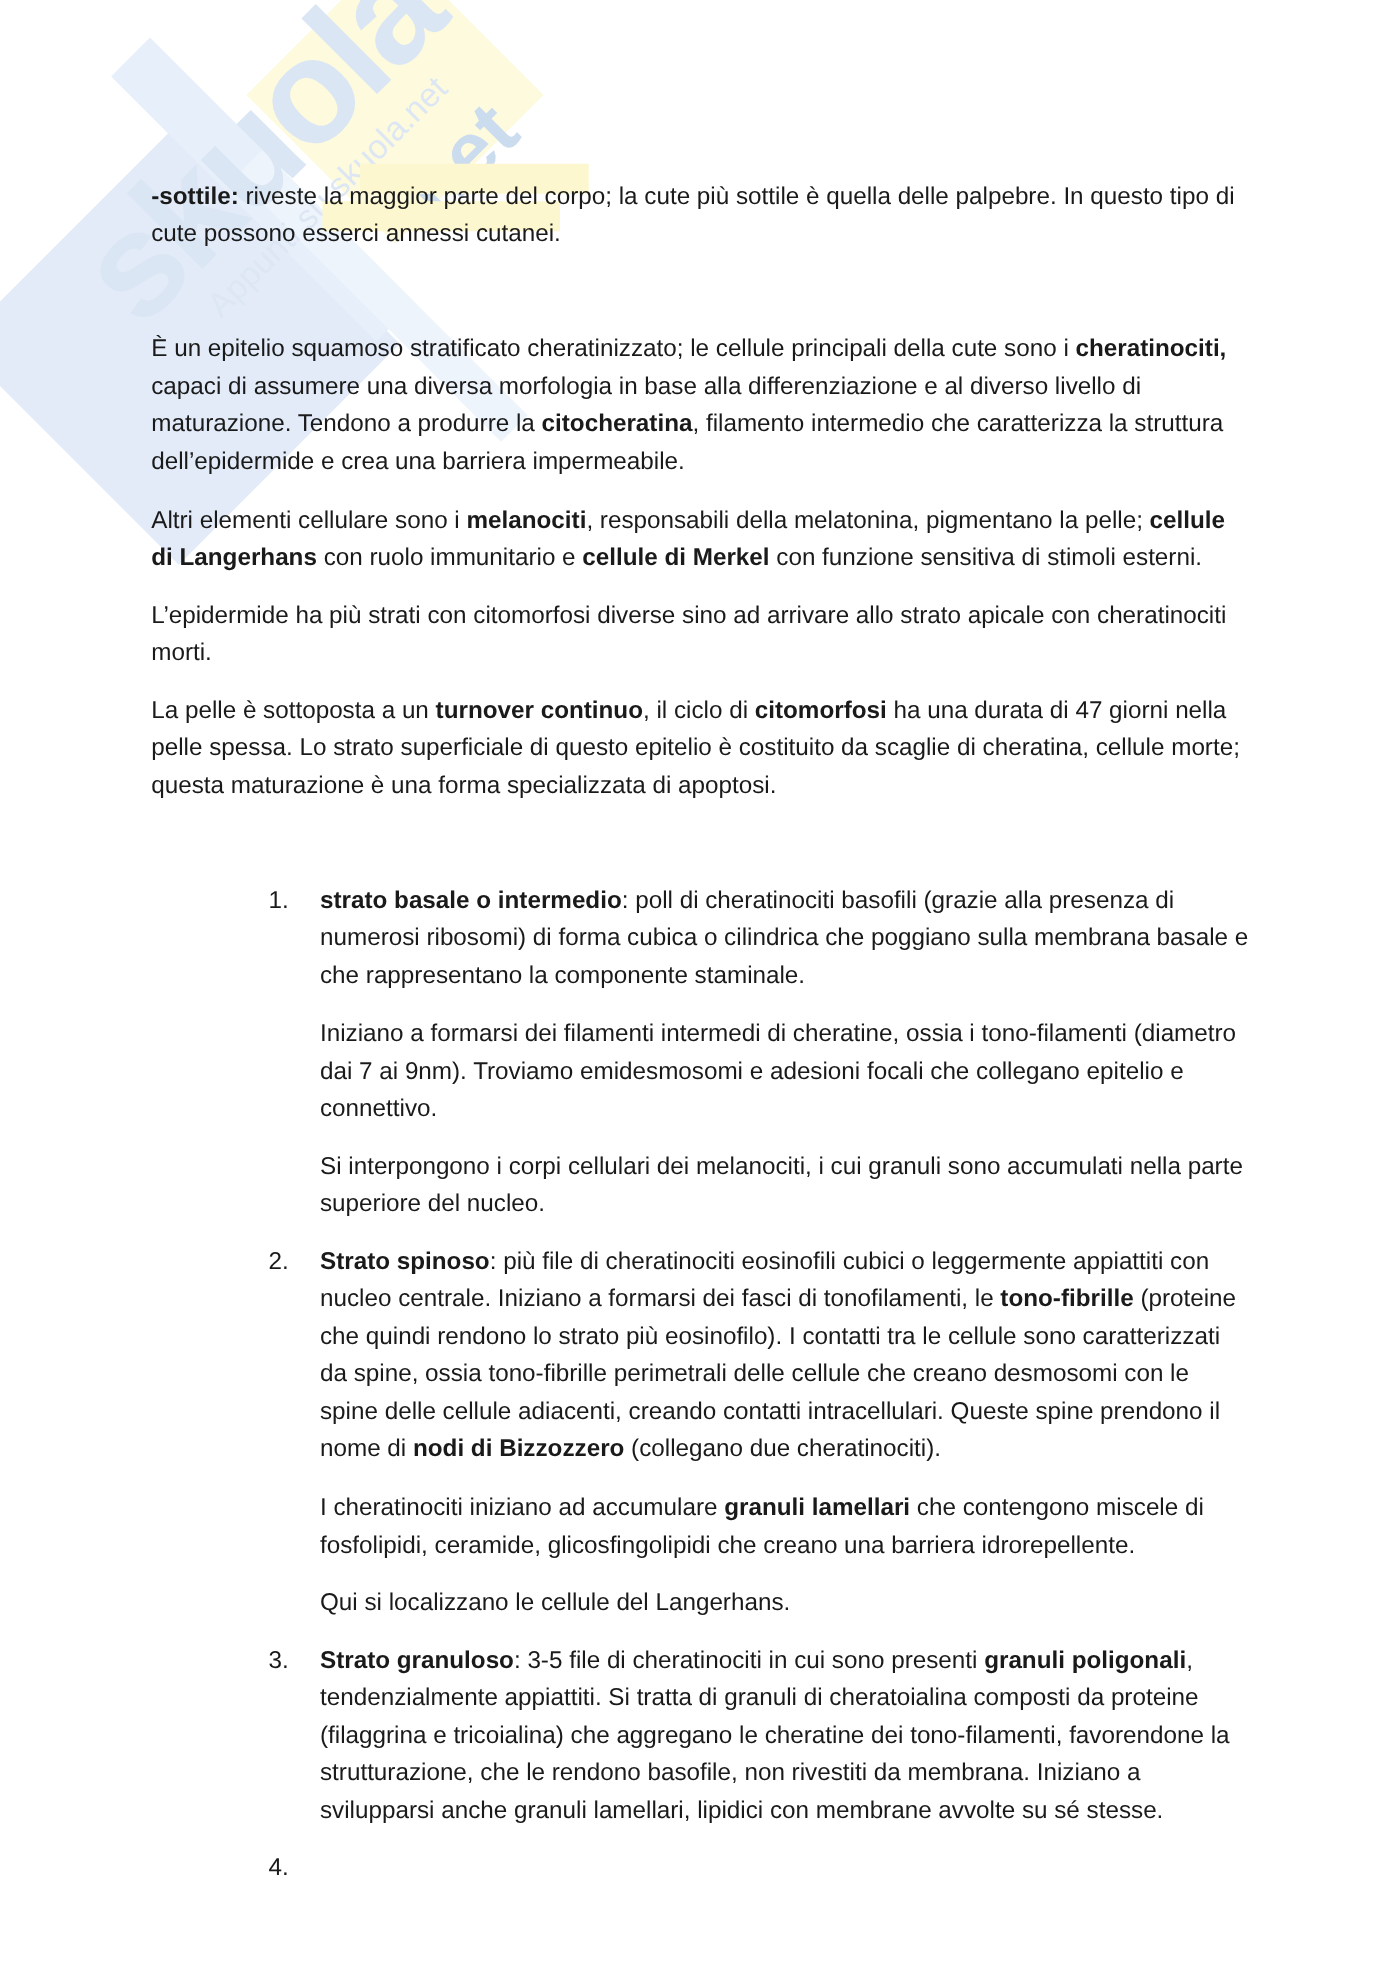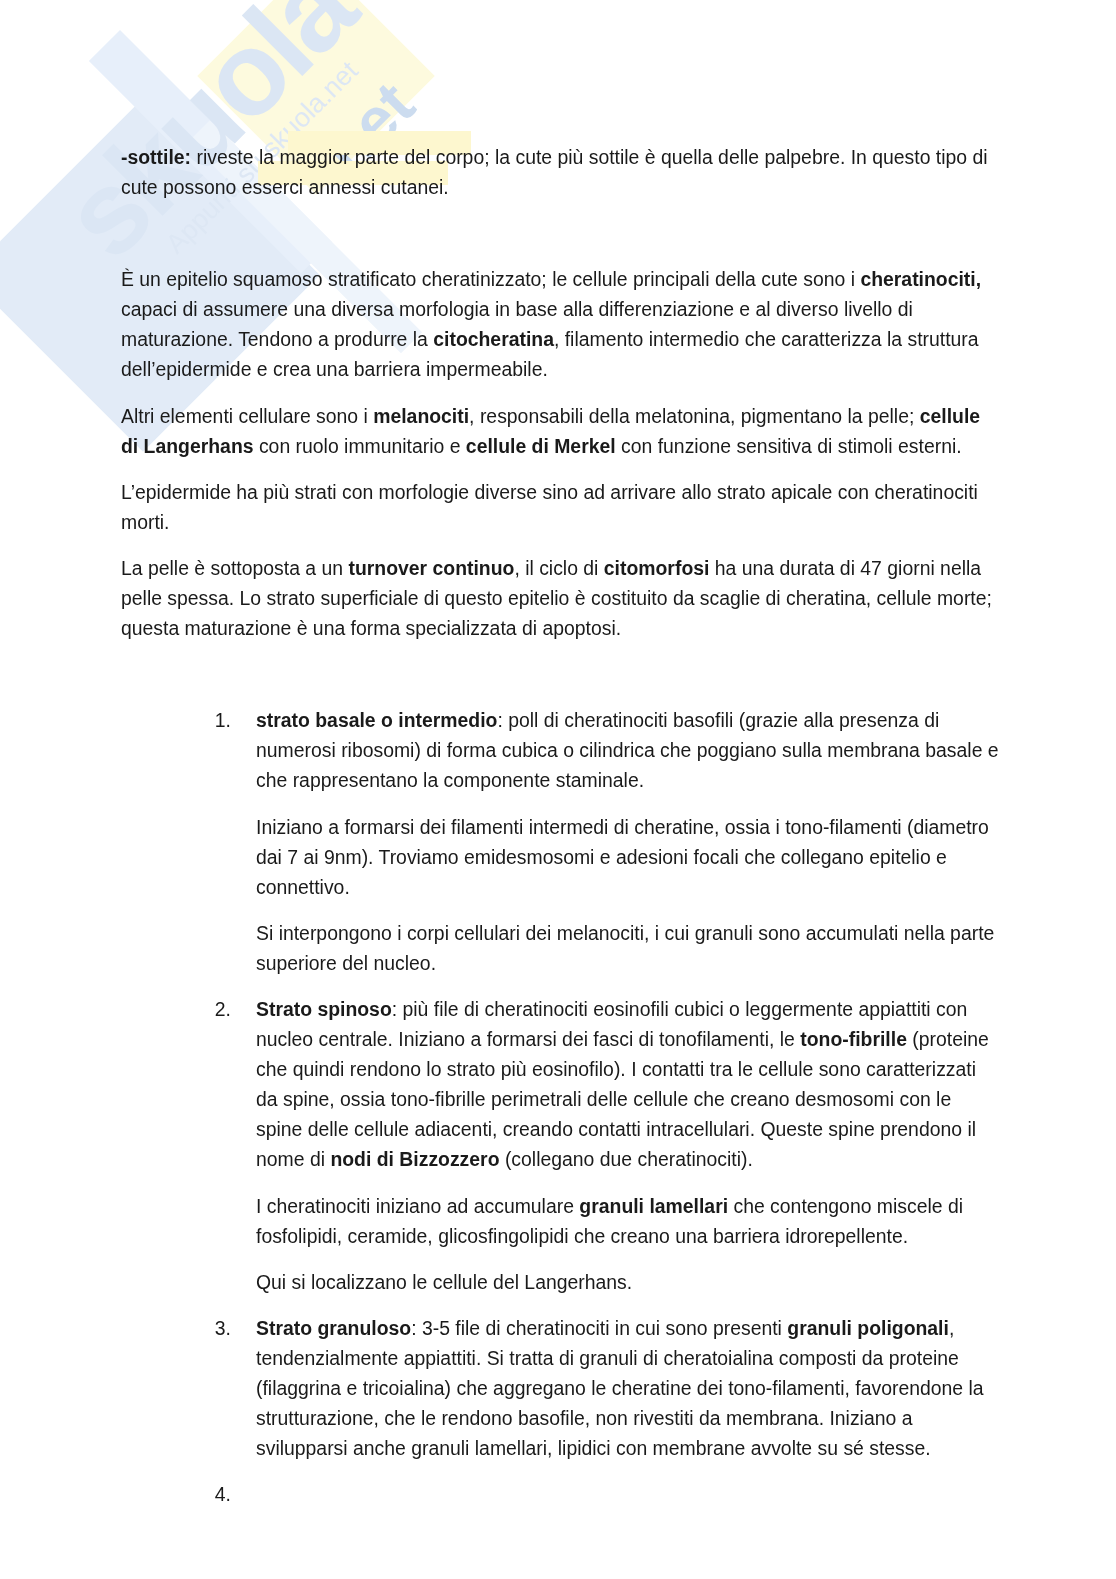--- a/index.html
+++ b/index.html
@@ -177,21 +177,21 @@
   <div id="content">
 
     <p><b>-sottile:</b><span> riveste la maggior parte del corpo; la cute più sottile è quella delle palpebre. In questo tipo di cute possono esserci annessi cutanei.</span></p>
 
     <div class="spacer"></div>
 
     <p><span>È un epitelio squamoso stratificato cheratinizzato; le cellule principali della cute sono i </span><b>cheratinociti,</b><span> capaci di assumere una diversa morfologia in base alla differenziazione e al diverso livello di maturazione. Tendono a produrre la </span><b>citocheratina</b><span>, filamento intermedio che caratterizza la struttura dell’epidermide e crea una barriera impermeabile.</span></p>
 
     <p><span>Altri elementi cellulare sono i </span><b>melanociti</b><span>, responsabili della melatonina, pigmentano la pelle; </span><b>cellule di Langerhans</b><span> con ruolo immunitario e </span><b>cellule di Merkel</b><span> con funzione sensitiva di stimoli esterni.</span></p>
 
-    <p>L’epidermide ha più strati con morfologie diverse sino ad arrivare allo strato apicale con cheratinociti morti.</p>
+    <p>L’epidermide ha più strati con citomorfosi diverse sino ad arrivare allo strato apicale con cheratinociti morti.</p>
 
     <p><span>La pelle è sottoposta a un </span><b>turnover continuo</b><span>, il ciclo di </span><b>citomorfosi</b><span> ha una durata di 47 giorni nella pelle spessa. Lo strato superficiale di questo epitelio è costituito da scaglie di cheratina, cellule morte; questa maturazione è una forma specializzata di apoptosi.</span></p>
 
     <div class="spacer"></div>
 
 
     <ol class="steps">
 
       <li>
         <span class="num">1.</span>

